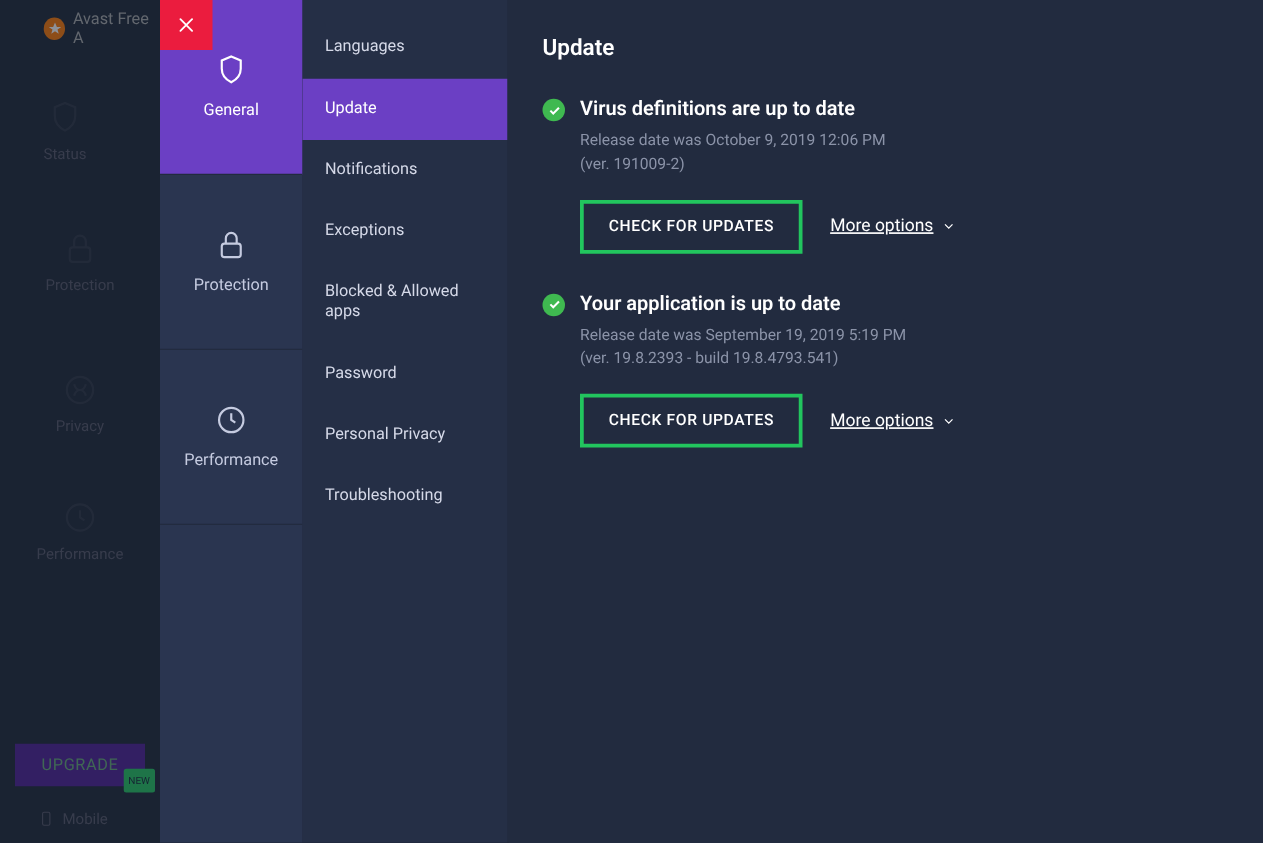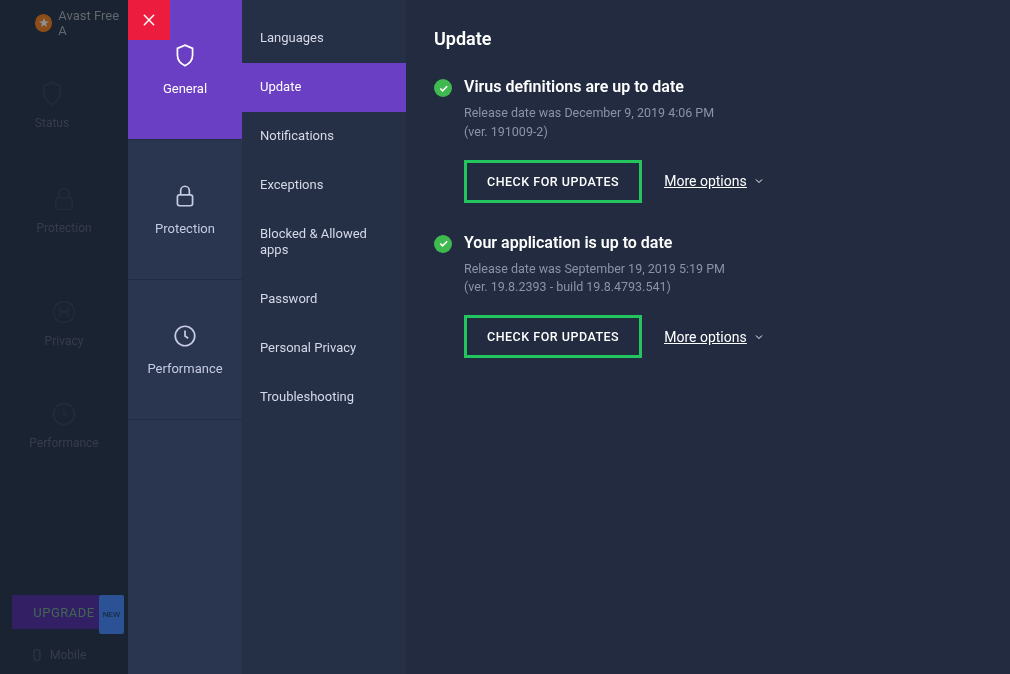--- a/index.html
+++ b/index.html
@@ -13,21 +13,21 @@
     .bg-logo-icon { width: 18px; height: 18px; border-radius: 50%; background: #ff7800; display: flex; align-items: center; justify-content: center; }
     .bg-logo-icon svg { width: 12px; height: 12px; }
     .bg-nav-item { display: flex; flex-direction: column; align-items: center; gap: 8px; color: #556; font-size: 12px; }
     .bg-nav-item.status { position: absolute; top: 80px; left: 0; width: 104px; }
     .bg-nav-item.protection { position: absolute; top: 185px; left: 0; width: 128px; }
     .bg-nav-item.privacy { position: absolute; top: 298px; left: 0; width: 128px; }
     .bg-nav-item.performance { position: absolute; top: 400px; left: 0; width: 128px; }
     .bg-nav-item svg { width: 28px; height: 28px; opacity: 0.3; }
     .bg-upgrade { position: absolute; bottom: 45px; left: 12px; width: 104px; height: 34px; background: #4c1d95; color: #6a7; font-size: 13px; display: flex; align-items: center; justify-content: center; letter-spacing: 0.5px; }
     .bg-mobile { position: absolute; bottom: 12px; left: 30px; color: #556; font-size: 12px; display: flex; align-items: center; gap: 6px; }
-    .bg-new { position: absolute; bottom: 40px; right: 4px; font-size: 8px; background: #3b82f6; color: #123; padding: 15px 4px; border-radius: 2px; }
+    .bg-new { position: absolute; bottom: 40px; right: 4px; font-size: 8px; background: #22c55e; color: #123; padding: 5px 4px; border-radius: 2px; }
     
     
     .settings { position: absolute; left: 128px; top: 0; right: 0; bottom: 0; background: #222b3f; display: flex; flex-direction: column; }
     
     .close-btn { position: absolute; left: 128px; top: 0; width: 42px; height: 40px; background: #eb1c3e; display: flex; align-items: center; justify-content: center; cursor: pointer; z-index: 10; }
     .close-btn svg { width: 16px; height: 16px; }
     
     .topbar { height: 40px; display: flex; align-items: center; padding-left: 58px; font-size: 15px; color: #eee; border-bottom: 1px solid #2f3a52; }
     .search { position: absolute; right: 20px; top: 10px; display: flex; align-items: center; gap: 10px; color: #eee; font-size: 13px; letter-spacing: 1px; cursor: pointer; }
     .search svg { width: 20px; height: 20px; }
@@ -162,21 +162,21 @@
 
         <div class="section">
           <div class="check-icon">
             <svg viewBox="0 0 24 24" fill="none" stroke="#fff" stroke-width="3.5">
                 <path d="M5 12l5 5L20 7"></path>
               </svg>
           </div>
           <div class="section-body">
             <div class="section-title">Virus definitions are up to date</div>
             <div class="section-meta">
-              <div>Release date was December 9, 2019 4:06 PM</div>
+              <div>Release date was October 9, 2019 12:06 PM</div>
               <div>(ver. 191009-2)</div>
             </div>
             <div class="section-actions">
               <button class="check-btn">CHECK FOR UPDATES</button>
               <span class="more-link">
                 <span style="text-decoration:underline;">More options</span>
                 <svg viewBox="0 0 24 24" fill="none" stroke="#fff" stroke-width="2">
                     <path d="M6 9l6 6 6-6"></path>
                   </svg>
               </span>

